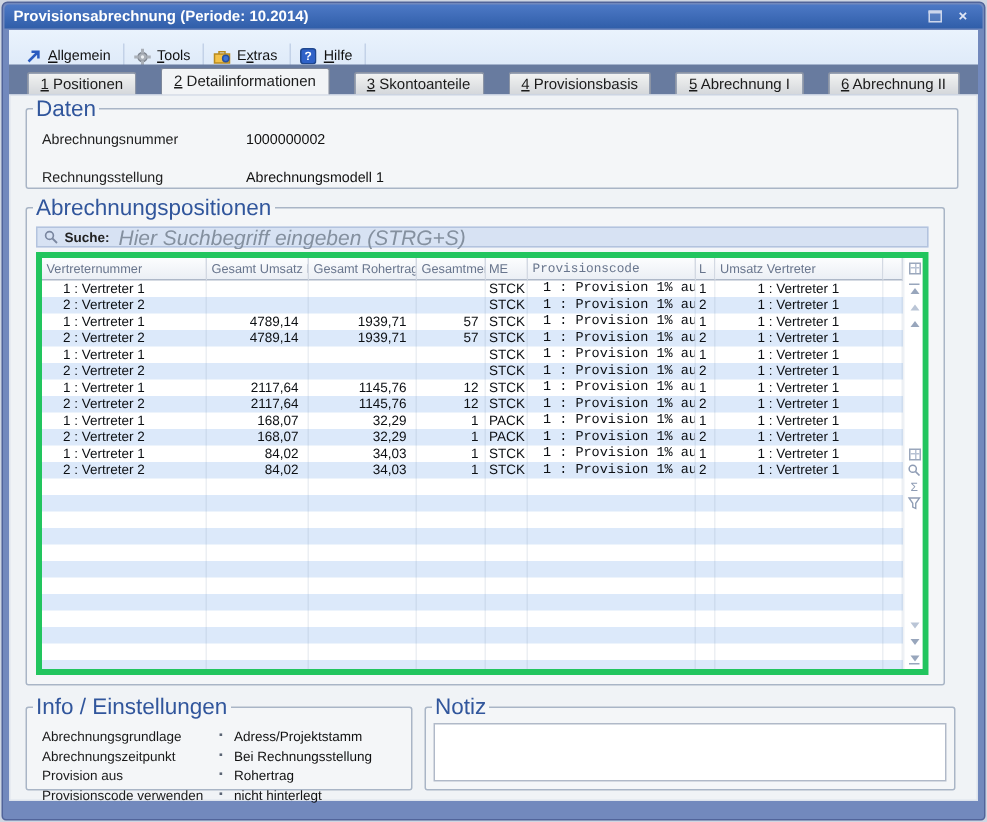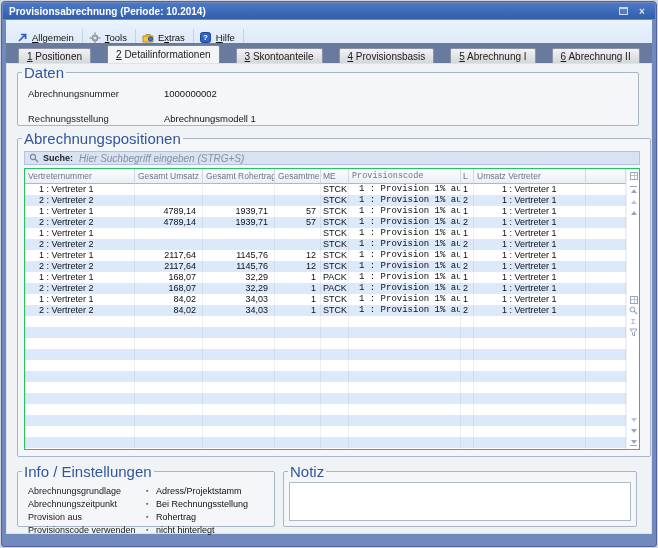--- a/index.html
+++ b/index.html
@@ -43,30 +43,30 @@
              background:#f0f3f6;border:1px solid #dde3ec;}
   fieldset{position:absolute;margin:0;padding:0;border:1px solid #a9b5c6;border-radius:2px;background:#f4f6f8;}
   legend{font-size:15px;color:#31569c;padding:0 2px;margin-left:4px;}
 
   #fs-daten{left:10px;right:12px;top:0px;height:62px;}
   .fieldrow{display:flex;align-items:center;height:15px;padding-left:10px;font-size:9.5px;color:#1a1a1a;gap:44px;}
   .fieldrow .flabel{width:92px;color:#222;}
   .fieldrow .fvalue{color:#111;}
   .fieldrow.gap{margin-top:10px;}
 
-  #fs-pos{left:10px;right:0;top:66px;height:327px;}
+  #fs-pos{left:10px;right:21px;top:66px;height:327px;}
   .searchbar{position:absolute;left:6px;right:10px;top:4px;height:14px;background:#d7e2f3;
              border:1px solid #b3c3de;display:flex;align-items:center;padding:0 4px;gap:4px;}
   .searchbar .slabel{font-size:9px;font-weight:bold;color:#222;}
   .searchbar input{flex:1;border:none;background:transparent;outline:none;
-                   font-size:10px;font-style:italic;color:#5b5f66;font-family:"Liberation Sans",sans-serif;}
+                   font-size:14px;font-style:italic;color:#5b5f66;font-family:"Liberation Sans",sans-serif;}
   .searchbar input::placeholder{color:#84909f;font-style:italic;}
 
   .grid{position:absolute;left:6px;right:10px;top:21px;bottom:6px;background:#fff;
-        border:1px solid #22c55e;overflow:hidden;}
+        border:4px solid #22c55e;overflow:hidden;}
   .gridinner{position:absolute;left:0;top:0;right:13px;bottom:0;}
   .gridheader{display:flex;height:15px;}
   .gh{border-right:1px solid #d3d9e3;border-bottom:1px solid #aeb8c8;
       background:linear-gradient(#fcfdfe,#ebeff5);color:#68758d;font-size:8.5px;
       display:flex;align-items:center;padding:0 3px;white-space:nowrap;overflow:hidden;cursor:default;}
   .grow{display:flex;height:11px;}
   .grow.alt{background:#dcE9fa;background:#dce9fa;}
   .gc{font-size:9px;color:#0c0f13;line-height:11px;white-space:nowrap;overflow:hidden;
       border-right:1px solid rgba(120,140,170,.14);}
   .c0{width:110px;padding-left:14px;}

